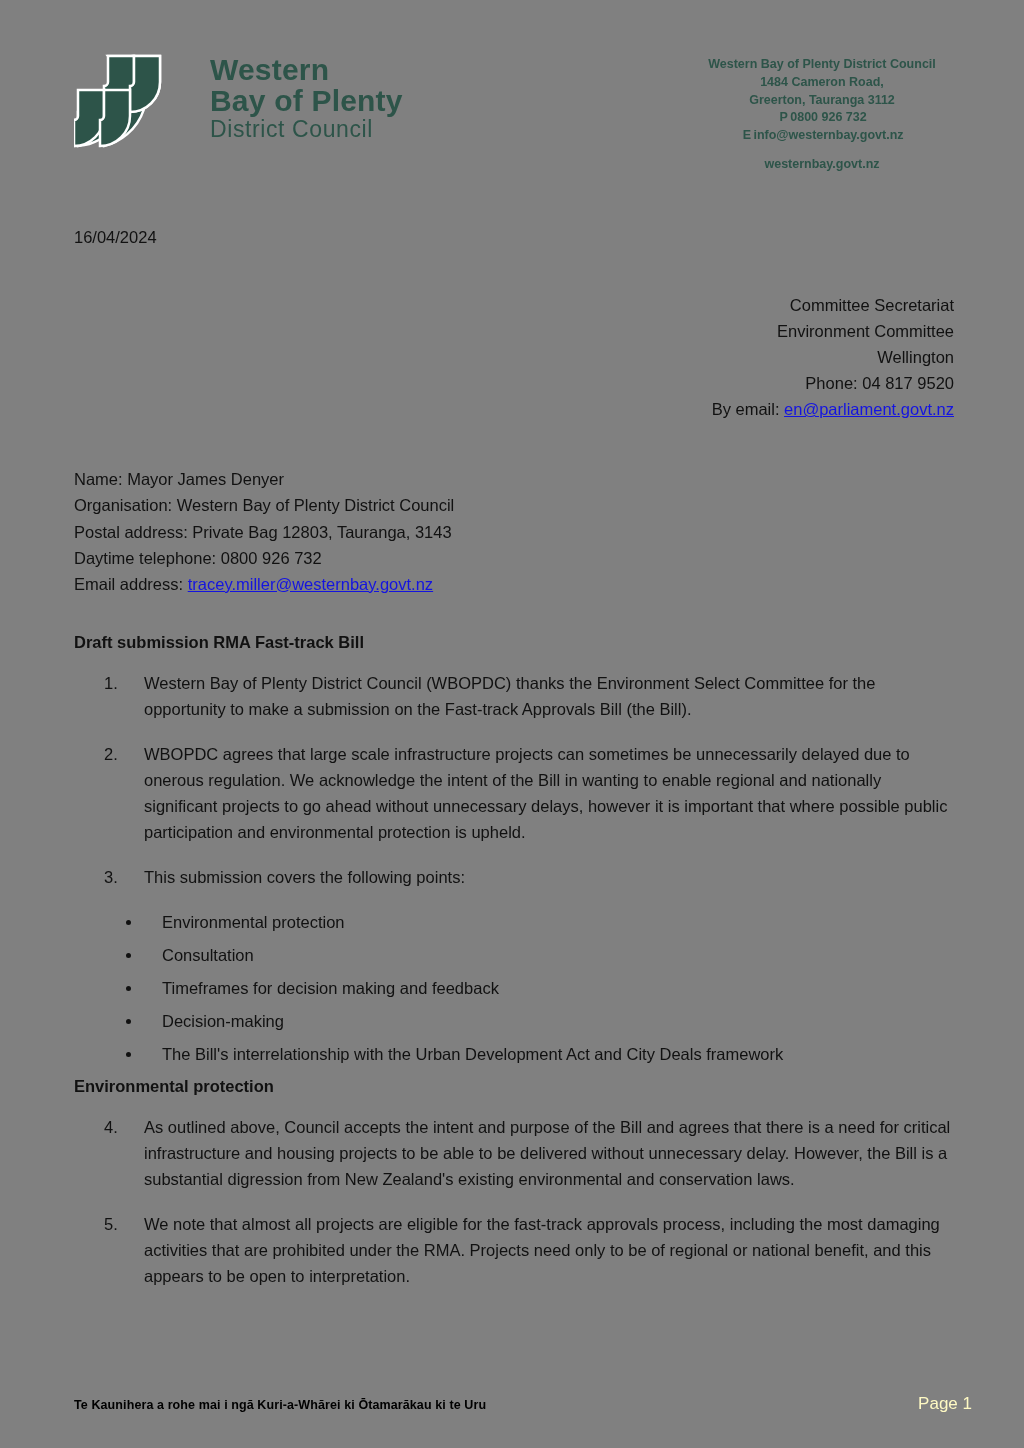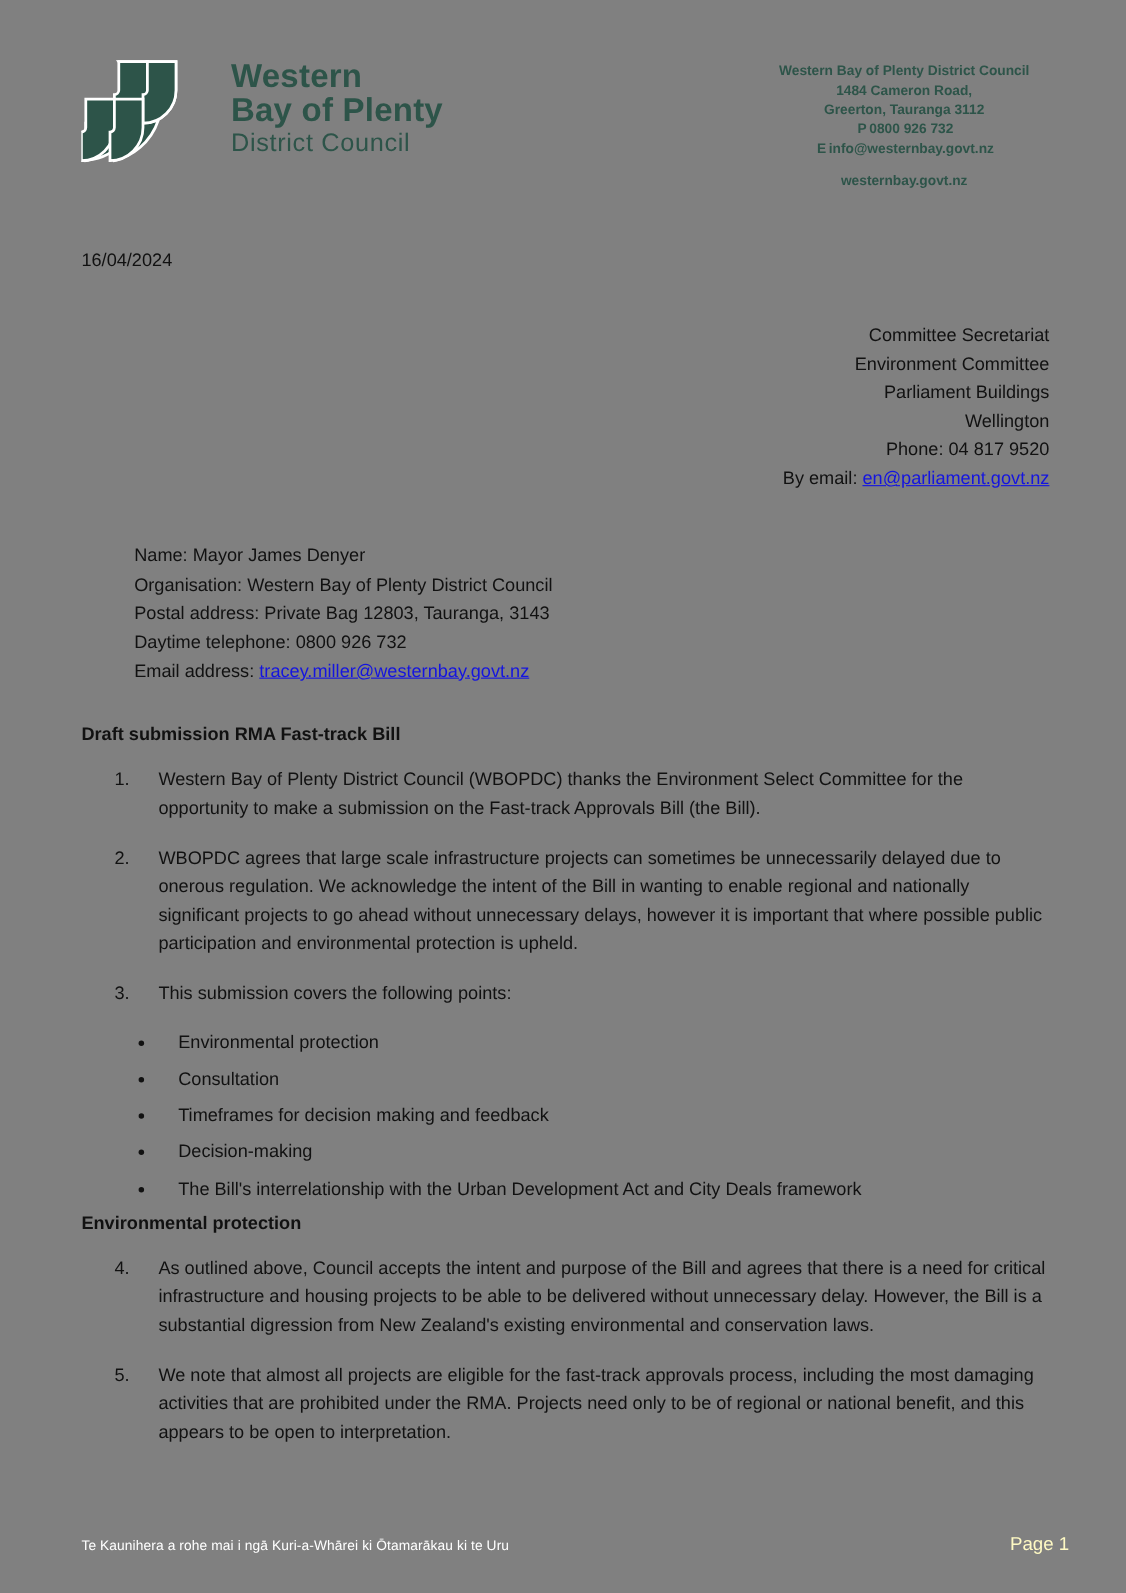--- a/index.html
+++ b/index.html
@@ -92,21 +92,21 @@
     width: 880px;
     font-size: 16.5px;
     line-height: 1.58;
   }
 
   .date { margin-bottom: 42px; margin-top: 28px; }
 
   .addr-block { margin-bottom: 44px; text-align: right; }
   .addr-block .ln { display: block; }
 
-  .submitter-block { margin-bottom: 34px; margin-left: 48px; }
+  .submitter-block { margin-bottom: 34px; }
   .submitter-block .ln { display: block; }
 
   a.link, .link {
     color: #1414e0;
     text-decoration: underline;
   }
 
   h2.section-heading {
     font-size: 16.5px;
     font-weight: bold;
@@ -159,22 +159,22 @@
   .footer {
     position: absolute;
     left: 74px;
     right: 52px;
     bottom: 34px;
     display: flex;
     align-items: baseline;
     justify-content: space-between;
   }
   .footer-motto {
-    color: #ffffff;
-    font-weight: normal;
+    color: #000000;
+    font-weight: bold;
     font-size: 12.5px;
     letter-spacing: 0.1px;
   }
   .footer-page {
     color: #fef9c3;
     font-size: 17px;
   }
 
   
   .logo-mark svg { display: block; }
@@ -229,21 +229,20 @@
 
   </div>
 
   <div class="content">
 
     <div class="date">16/04/2024</div>
 
     <div class="addr-block">
       <span class="ln">Committee Secretariat</span>
       <span class="ln">Environment Committee</span>
-      <span class="ln">Parliament Buildings</span>
       <span class="ln">Wellington</span>
       <span class="ln">Phone: 04 817 9520</span>
       <span class="ln"><span>By email: </span><a class="link" href="#">en@parliament.govt.nz</a></span>
     </div>
 
     <div class="submitter-block">
       <span class="ln">Name: Mayor James Denyer</span>
       <span class="ln">Organisation: Western Bay of Plenty District Council</span>
       <span class="ln">Postal address: Private Bag 12803, Tauranga, 3143</span>
       <span class="ln">Daytime telephone: 0800 926 732</span>

